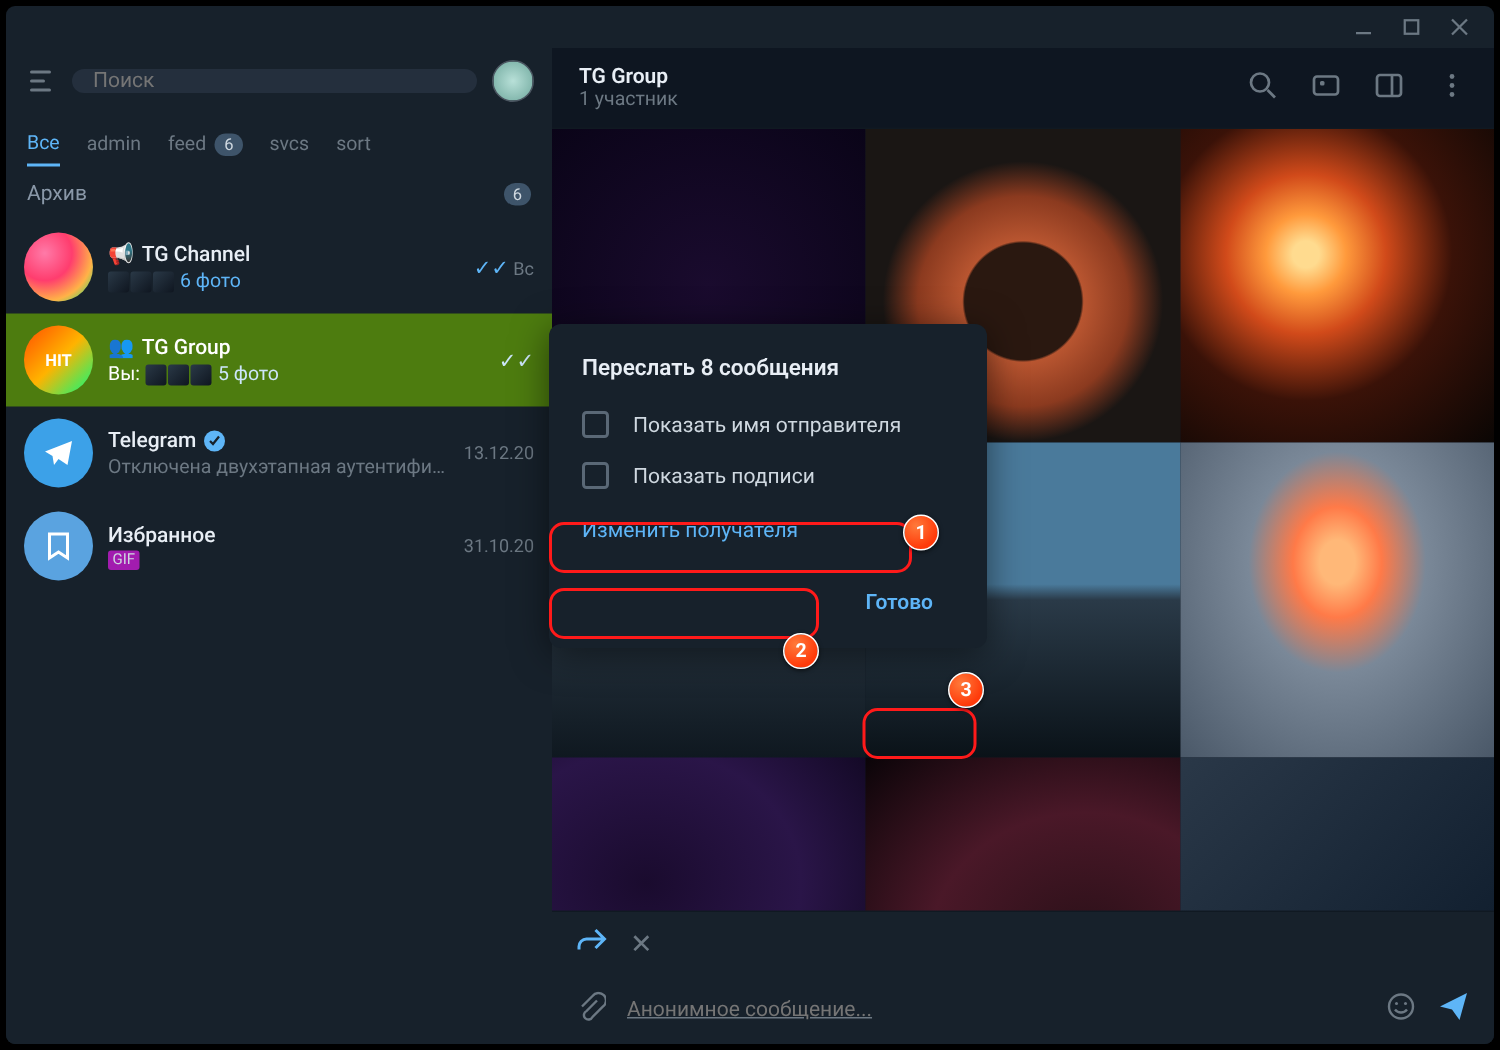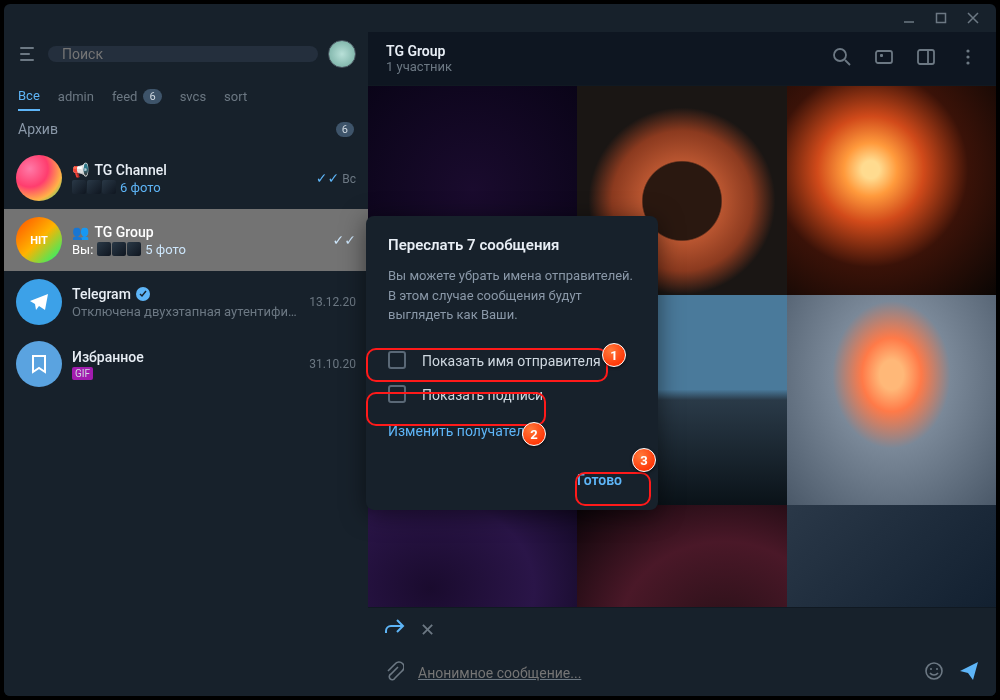--- a/index.html
+++ b/index.html
@@ -15,21 +15,21 @@
 .search-wrap { flex: 1; background: #242f3d; border-radius: 18px; height: 16px; display: flex; align-items: center; padding: 0 14px; }
 .search-wrap input { background: transparent; border: none; outline: none; color: #8a98a8; font-size: 14px; width: 100%; }
 .avatar-self { width: 28px; height: 28px; border-radius: 50%; background: radial-gradient(circle, #b8e0d8, #6fa89d); border: 1px solid #4a5560; }
 .tabs { display: flex; gap: 18px; padding: 6px 14px 0; font-size: 13px; color: #6c7883; }
 .tab { padding: 6px 0; cursor: pointer; display: flex; align-items: center; gap: 6px; }
 .tab.active { color: #5eb5f7; border-bottom: 2px solid #5eb5f7; }
 .badge { background: #3e546a; color: #cfd8e0; border-radius: 10px; font-size: 11px; padding: 1px 6px; min-width: 16px; text-align: center; }
 .archive-row { display: flex; justify-content: space-between; align-items: center; padding: 10px 14px; color: #8a98a8; font-size: 14px; }
 .chat-list { flex: 1; overflow: hidden; }
 .chat-item { display: flex; align-items: center; padding: 8px 12px; gap: 10px; cursor: pointer; position: relative; }
-.chat-item.selected { background: #737373; justify-content: center; }
+.chat-item.selected { background: #4d7c0f; justify-content: center; }
 .chat-item.selected .chat-name, .chat-item.selected .chat-sub { color: #fff; }
 .chat-avatar { width: 46px; height: 46px; border-radius: 50%; flex-shrink: 0; display: flex; align-items: center; justify-content: center; font-size: 11px; font-weight: 700; color: #fff; }
 .av-channel { background: radial-gradient(circle at 30% 30%, #ff7aa8, #ff3d6e 40%, #ffb347 70%, #4cd964 90%); }
 .av-group { background: linear-gradient(135deg, #ff4d00, #ffb300, #00ff7f); }
 .av-telegram { background: #3ca1e8; }
 .av-saved { background: #5aa3e0; }
 .chat-body { flex: 1; min-width: 0; }
 .chat-name { color: #e8eef5; font-size: 14px; font-weight: 500; display: flex; align-items: center; gap: 5px; }
 .chat-sub { color: #6c7883; font-size: 13px; display: flex; align-items: center; gap: 4px; margin-top: 2px; }
 .chat-meta { text-align: right; color: #6c7883; font-size: 12px; }
@@ -277,22 +277,21 @@
               <path d="M6 12a5 5 0 008 0" stroke="currentColor" fill="none" stroke-width="1.6"></path>
             </svg></div>
         <div class="send-icon"><svg width="22" height="22" viewBox="0 0 22 22">
               <path d="M2 11l18-9-5 18-5-7z" fill="currentColor"></path>
             </svg></div>
       </div>
     </div>
   </div>
 
   <div class="modal">
-    <div class="modal-title">Переслать 7 сообщения</div>
-    <div class="modal-text">Вы можете убрать имена отправителей. В этом случае сообщения будут выглядеть как Ваши.</div>
+    <div class="modal-title">Переслать 8 сообщения</div>
     <div class="check-row">
       <div class="checkbox"></div>
       <div class="check-label">Показать имя отправителя</div>
     </div>
     <div class="check-row">
       <div class="checkbox"></div>
       <div class="check-label">Показать подписи</div>
     </div>
     <div class="modal-link">Изменить получателя</div>
     <div class="modal-footer">

